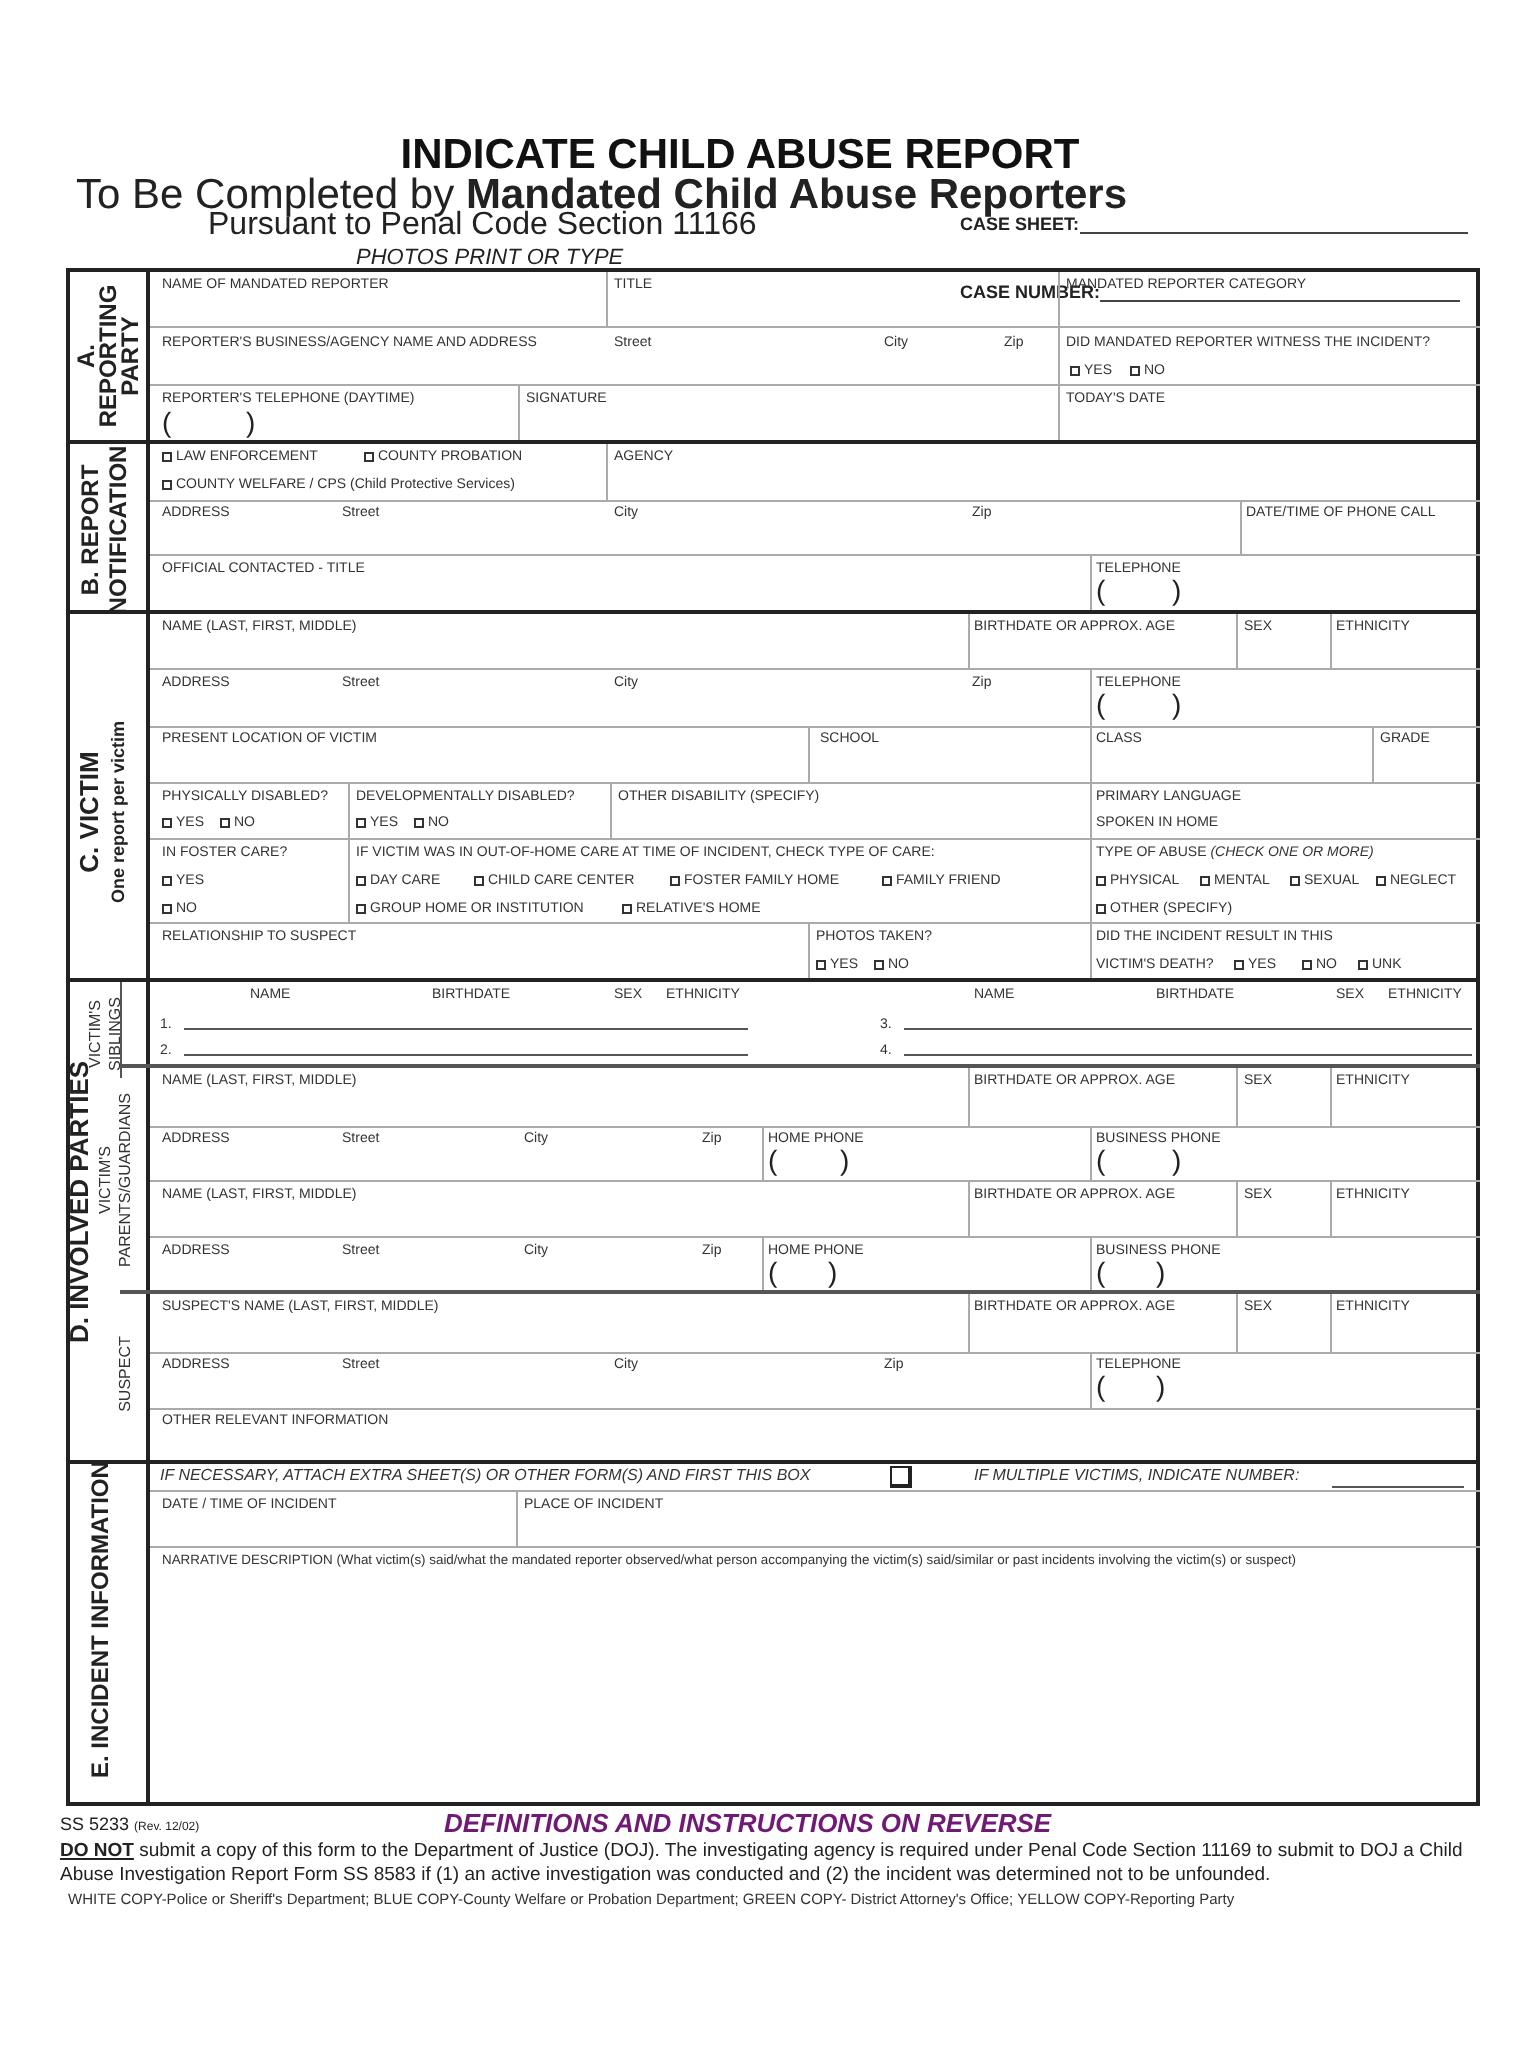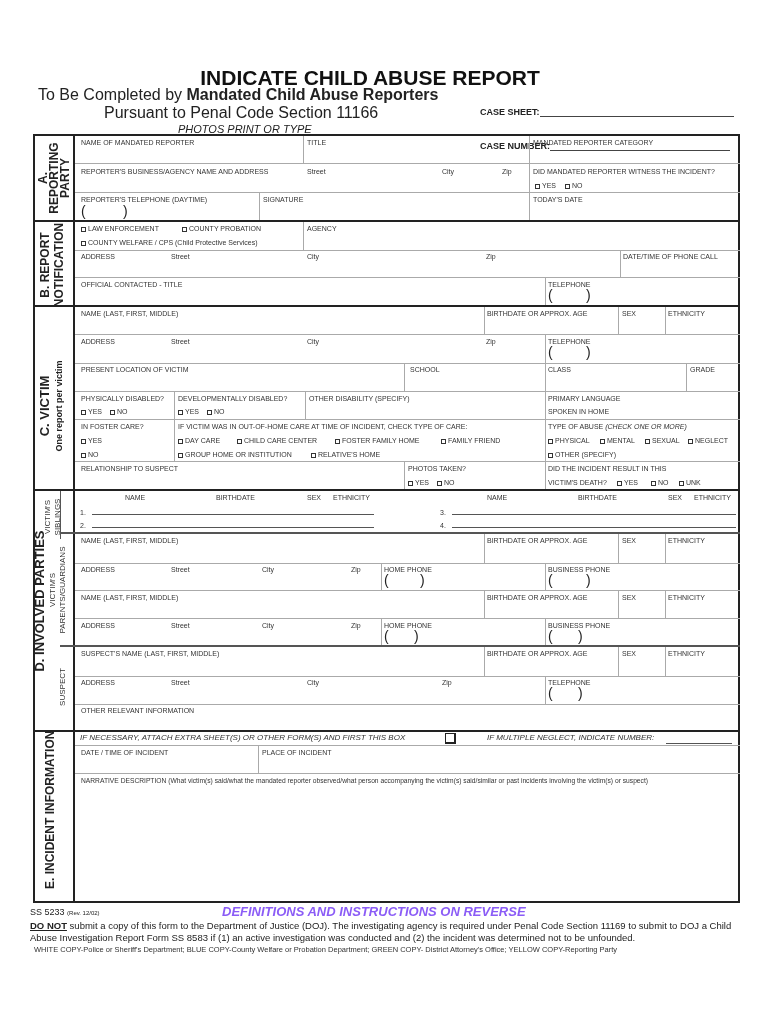--- a/index.html
+++ b/index.html
@@ -1,35 +1,35 @@
 <!DOCTYPE html>
 <html><head>
 <meta charset="utf-8">
 <style>
   * { box-sizing: border-box; margin: 0; padding: 0; }
   body { width: 768px; height: 1024px; background: #fff; position: relative; font-family: "Liberation Sans", sans-serif; color: #222; overflow: hidden; }
   .abs { position: absolute; }
   .title { left: 0; width: 740px; top: 66px; text-align: center; font-weight: bold; font-size: 21px; letter-spacing: 0px; color: #111; }
-  .sub1 { left: 38px; top: 86px; font-size: 16px; color: #222; }
+  .sub1 { left: 38px; top: 86px; font-size: 21px; color: #222; }
   .sub1 b { font-weight: bold; }
   .sub2 { left: 104px; top: 104px; font-size: 16px; color: #222; }
   .sub3 { left: 178px; top: 123px; font-size: 11px; font-style: italic; color: #222; }
   .case { font-size: 9px; font-weight: bold; color: #222; }
   .case-line { display: inline-block; border-bottom: 1px solid #444; vertical-align: bottom; }
   .lbl { font-size: 7px; color: #333; white-space: nowrap; position: absolute; }
   .hline { position: absolute; height: 1px; background: #aaa; }
   .vline { position: absolute; width: 1px; background: #aaa; }
   .thick { background: #222; }
   .paren { position: absolute; font-size: 14px; color: #222; }
   .sec-label { position: absolute; transform: rotate(-90deg); transform-origin: center center; white-space: nowrap; text-align: center; font-weight: bold; color: #222; }
   .sub-label { position: absolute; transform: rotate(-90deg); transform-origin: center center; white-space: nowrap; text-align: center; font-size: 8px; color: #333; line-height: 10px; }
   .cb { display: inline-block; width: 5px; height: 5px; border: 1px solid #333; margin-right: 2px; vertical-align: middle; }
   .footer1 { left: 30px; top: 907px; font-size: 9px; color: #222; }
   .footer1 small { font-size: 6px; }
-  .footer-title { left: 222px; top: 904px; font-size: 13px; font-weight: bold; font-style: italic; color: #8b5cf6; }
+  .footer-title { left: 222px; top: 904px; font-size: 13px; font-weight: bold; font-style: italic; color: #701a75; }
   .footer-p { left: 30px; top: 920px; font-size: 9.5px; width: 720px; line-height: 12px; color: #222; }
   .footer-p u { font-weight: bold; }
   .footer-copies { left: 34px; top: 945px; font-size: 7.5px; color: #333; white-space: nowrap; }
 </style>
 </head>
 <body>
 
 <div class="abs title">INDICATE CHILD ABUSE REPORT</div>
 <div class="abs sub1"><span>To Be Completed by </span><b>Mandated Child Abuse Reporters</b></div>
 <div class="abs sub2">Pursuant to Penal Code Section 11166</div>
@@ -260,21 +260,21 @@
 <span class="paren" style="left:548px;top:685px;">(</span>
 <span class="paren" style="left:578px;top:685px;">)</span>
 <span class="lbl" style="left:81px;top:707px;">OTHER RELEVANT INFORMATION</span>
 
 <div class="sec-label" style="left:-23px;top:808px;width:146px;height:16px;font-size:12px;line-height:16px;">E. INCIDENT INFORMATION</div>
 <div class="hline" style="left:75px;top:745px;width:665px;"></div>
 <div class="hline" style="left:75px;top:773px;width:665px;"></div>
 <div class="vline" style="left:258px;top:745px;height:28px;"></div>
 <span class="lbl" style="left:80px;top:733px;font-size:8px;font-style:italic;">IF NECESSARY, ATTACH EXTRA SHEET(S) OR OTHER FORM(S) AND FIRST THIS BOX</span>
 <div class="abs" style="left:445px;top:733px;width:11px;height:11px;border:1px solid #222;border-right:2px solid #222;border-bottom:2px solid #222;"></div>
-<span class="lbl" style="left:487px;top:733px;font-size:8px;font-style:italic;">IF MULTIPLE NEGLECT, INDICATE NUMBER:</span>
+<span class="lbl" style="left:487px;top:733px;font-size:8px;font-style:italic;">IF MULTIPLE VICTIMS, INDICATE NUMBER:</span>
 <div class="hline" style="left:666px;top:743px;width:66px;background:#555;"></div>
 <span class="lbl" style="left:81px;top:749px;">DATE / TIME OF INCIDENT</span>
 <span class="lbl" style="left:262px;top:749px;">PLACE OF INCIDENT</span>
 <span class="lbl" style="left:81px;top:777px;font-size:6.7px;">NARRATIVE DESCRIPTION (What victim(s) said/what the mandated reporter observed/what person accompanying the victim(s) said/similar or past incidents involving the victim(s) or suspect)</span>
 
 <div class="abs footer1"><span>SS 5233</span> <small>(Rev. 12/02)</small></div>
 <div class="abs footer-title">DEFINITIONS AND INSTRUCTIONS ON REVERSE</div>
 <div class="abs footer-p"><u>DO NOT</u><span> submit a copy of this form to the Department of Justice (DOJ). The investigating agency is required under Penal Code Section 11169 to submit to DOJ a Child Abuse Investigation Report Form SS 8583 if (1) an active investigation was conducted and (2) the incident was determined not to be unfounded.</span></div>
 <div class="abs footer-copies">WHITE COPY-Police or Sheriff's Department;  BLUE COPY-County Welfare or Probation Department;    GREEN COPY- District Attorney's Office;  YELLOW COPY-Reporting Party</div>
 

